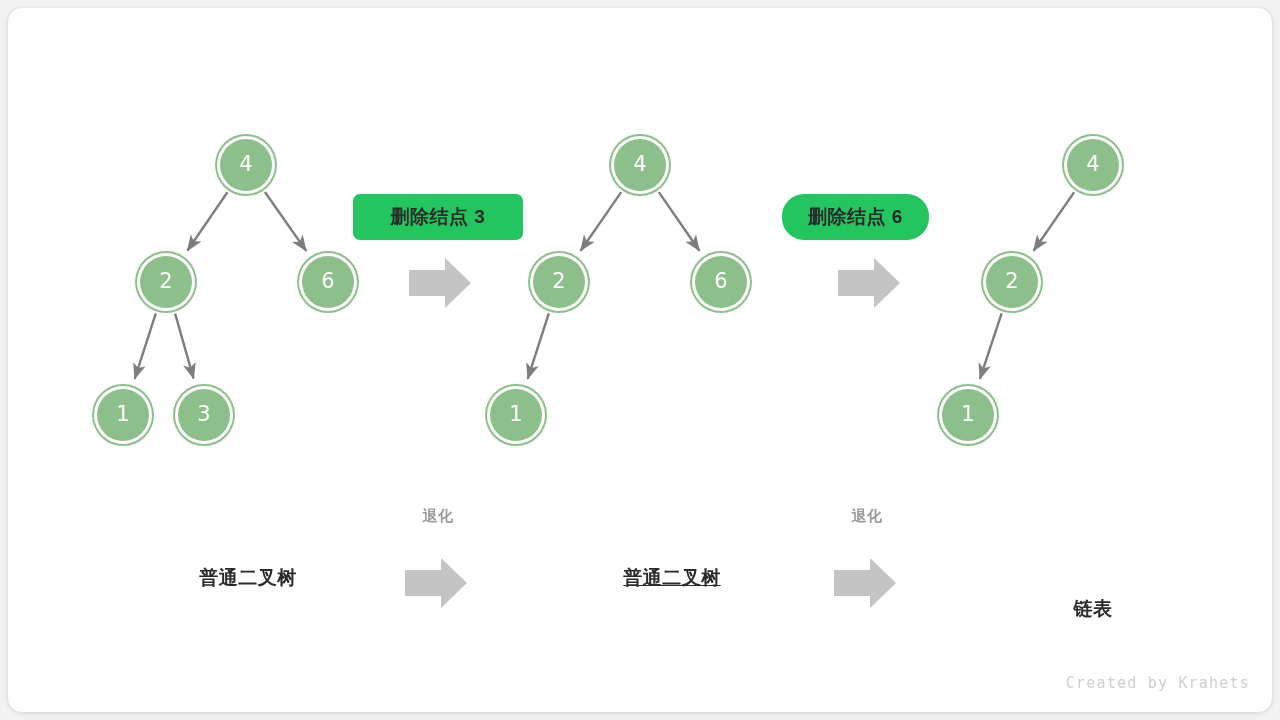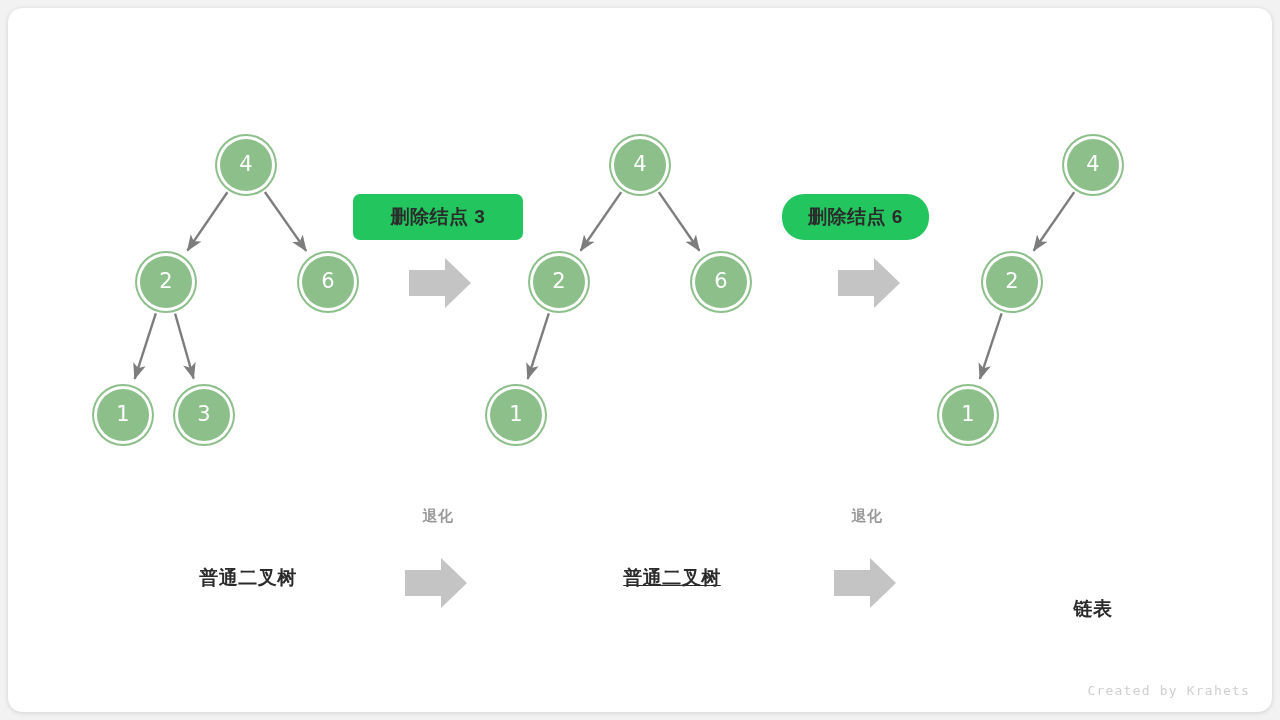--- a/index.html
+++ b/index.html
@@ -85,23 +85,23 @@
     color: #9a9a9a;
     font-size: 15px;
     font-weight: bold;
     white-space: nowrap;
     text-align: center;
     letter-spacing: 0.5px;
   }
   .watermark {
     position: absolute;
     right: 30px;
-    bottom: 22px;
+    bottom: 28px;
     color: #cfcfcf;
-    font-size: 13px;
+    font-size: 15px;
     font-family: "DejaVu Sans Mono", "Liberation Mono", monospace;
     letter-spacing: 1.2px;
     white-space: nowrap;
   }
 </style>
 </head>
 <body>
 
 <div id="canvas">
   <div class="card"></div>

